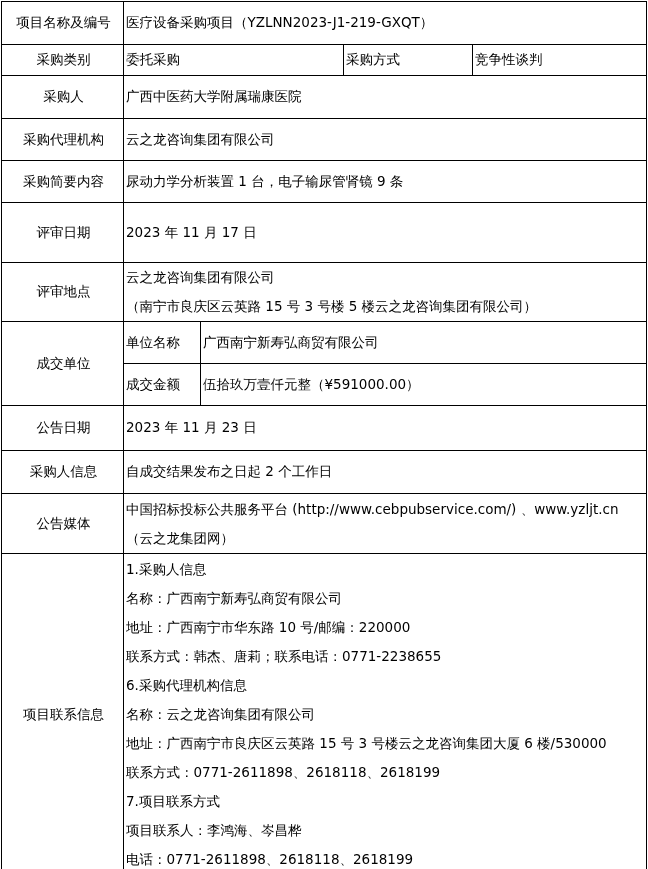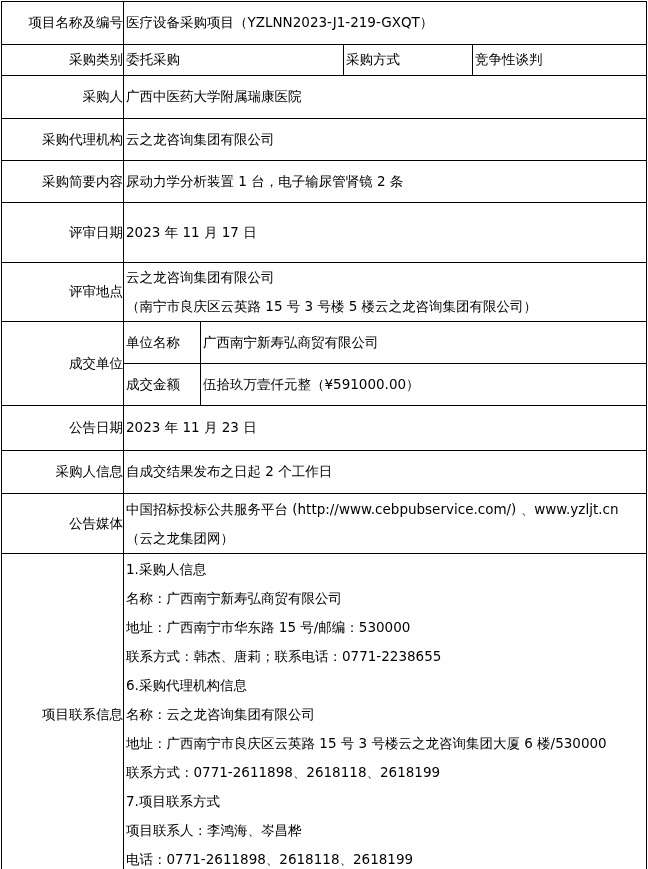--- a/index.html
+++ b/index.html
@@ -11,21 +11,21 @@
     table-layout: fixed;
     font-size: 13.5px;
   }
   table.doc td {
     border: 1px solid #000;
     padding: 0 0 0 2px;
     vertical-align: middle;
     white-space: nowrap;
     overflow: hidden;
   }
-  .label { text-align: right; }
+  .label { text-align: center; }
   .line { display: block; height: 29px; line-height: 29px; }
   .indent { padding-left: 6px; }
 </style>
 </head>
 <body>
 
 <table class="doc">
   <colgroup>
     <col style="width:122px">
     <col style="width:77px">
@@ -47,21 +47,21 @@
   <tr style="height:43px">
     <td class="label">采购人</td>
     <td colspan="4">广西中医药大学附属瑞康医院</td>
   </tr>
   <tr style="height:42px">
     <td class="label">采购代理机构</td>
     <td colspan="4">云之龙咨询集团有限公司</td>
   </tr>
   <tr style="height:42px">
     <td class="label">采购简要内容</td>
-    <td colspan="4">尿动力学分析装置 1 台，电子输尿管肾镜 2 条</td>
+    <td colspan="4">尿动力学分析装置 1 台，电子输尿管肾镜 9 条</td>
   </tr>
   <tr style="height:60px">
     <td class="label">评审日期</td>
     <td colspan="4">2023 年 11 月 17 日</td>
   </tr>
   <tr style="height:58px">
     <td class="label">评审地点</td>
     <td colspan="4">
       <span class="line">云之龙咨询集团有限公司</span>
       <span class="line">（南宁市良庆区云英路 15 号 3 号楼 5 楼云之龙咨询集团有限公司）</span>
@@ -89,21 +89,21 @@
     <td colspan="4">
       <span class="line">中国招标投标公共服务平台 (http://www.cebpubservice.com/) 、www.yzljt.cn</span>
       <span class="line">（云之龙集团网）</span>
     </td>
   </tr>
   <tr style="height:322px">
     <td class="label">项目联系信息</td>
     <td colspan="4">
       <span class="line">1.采购人信息</span>
       <span class="line">名称：广西南宁新寿弘商贸有限公司</span>
-      <span class="line">地址：广西南宁市华东路 15 号/邮编：530000</span>
+      <span class="line">地址：广西南宁市华东路 10 号/邮编：220000</span>
       <span class="line">联系方式：韩杰、唐莉；联系电话：0771-2238655</span>
       <span class="line">6.采购代理机构信息</span>
       <span class="line">名称：云之龙咨询集团有限公司</span>
       <span class="line">地址：广西南宁市良庆区云英路 15 号 3 号楼云之龙咨询集团大厦 6 楼/530000</span>
       <span class="line">联系方式：0771-2611898、2618118、2618199</span>
       <span class="line">7.项目联系方式</span>
       <span class="line">项目联系人：李鸿海、岑昌桦</span>
       <span class="line">电话：0771-2611898、2618118、2618199</span>
     </td>
   </tr>

